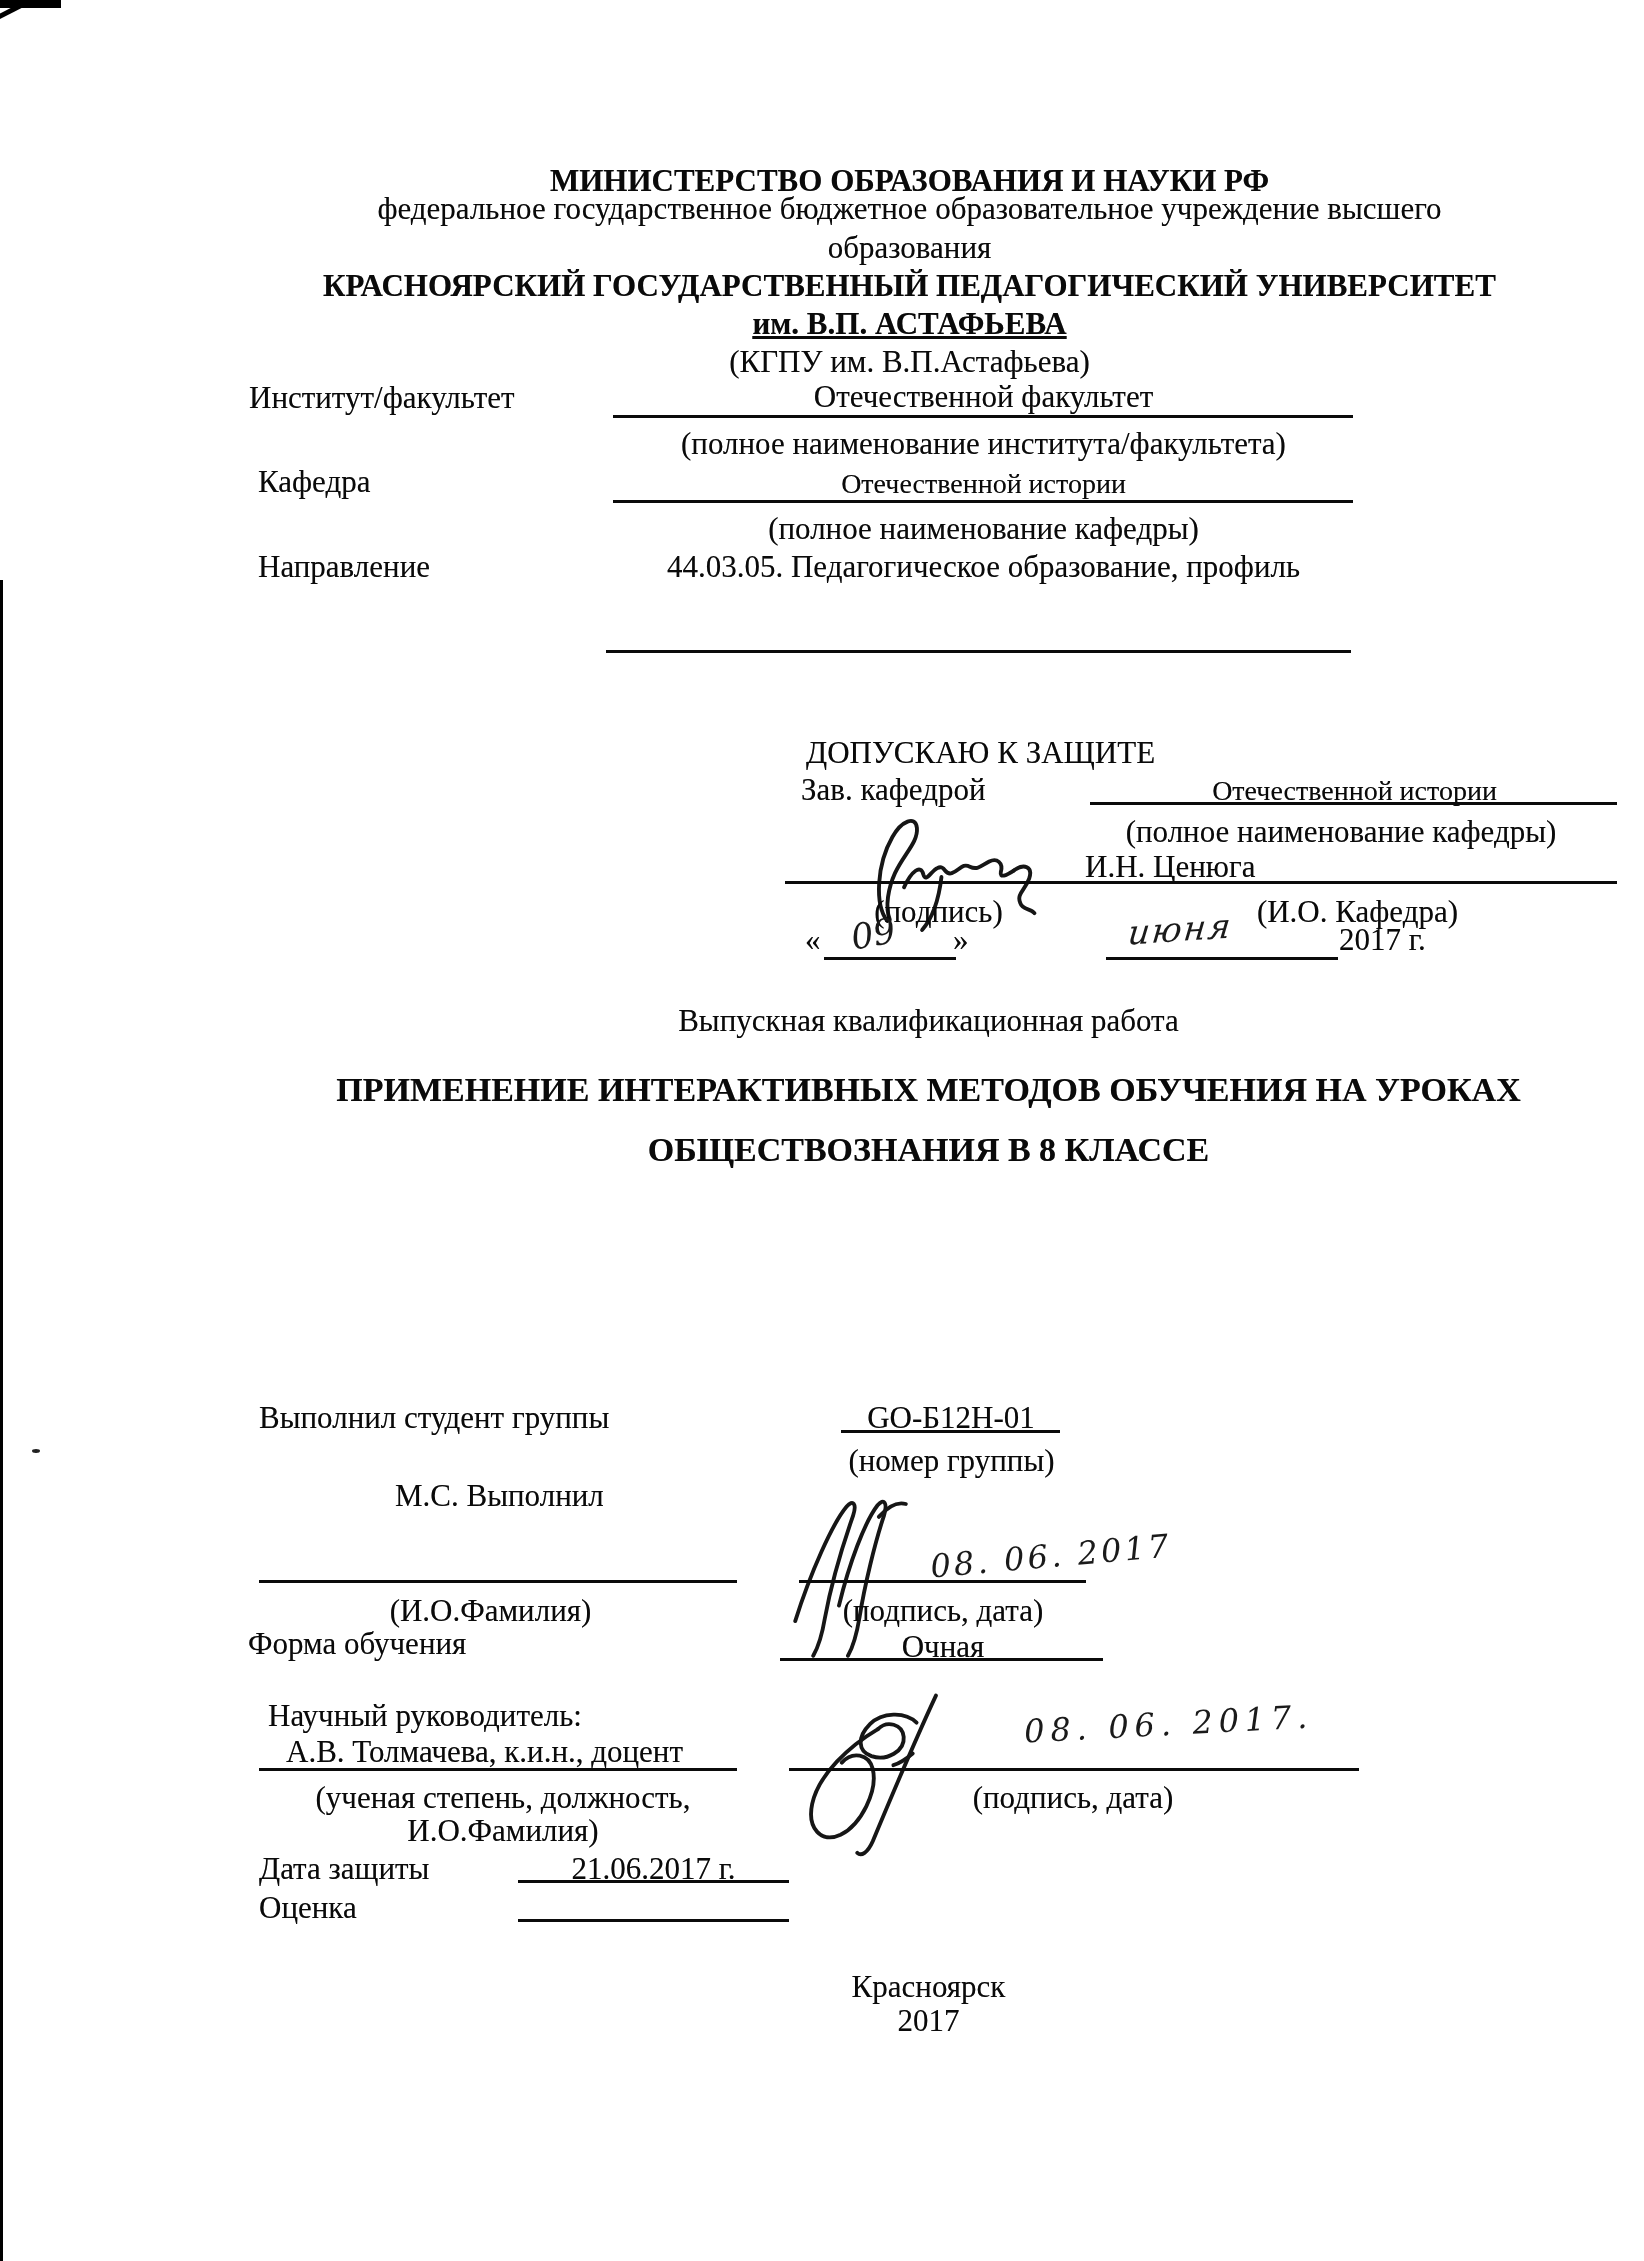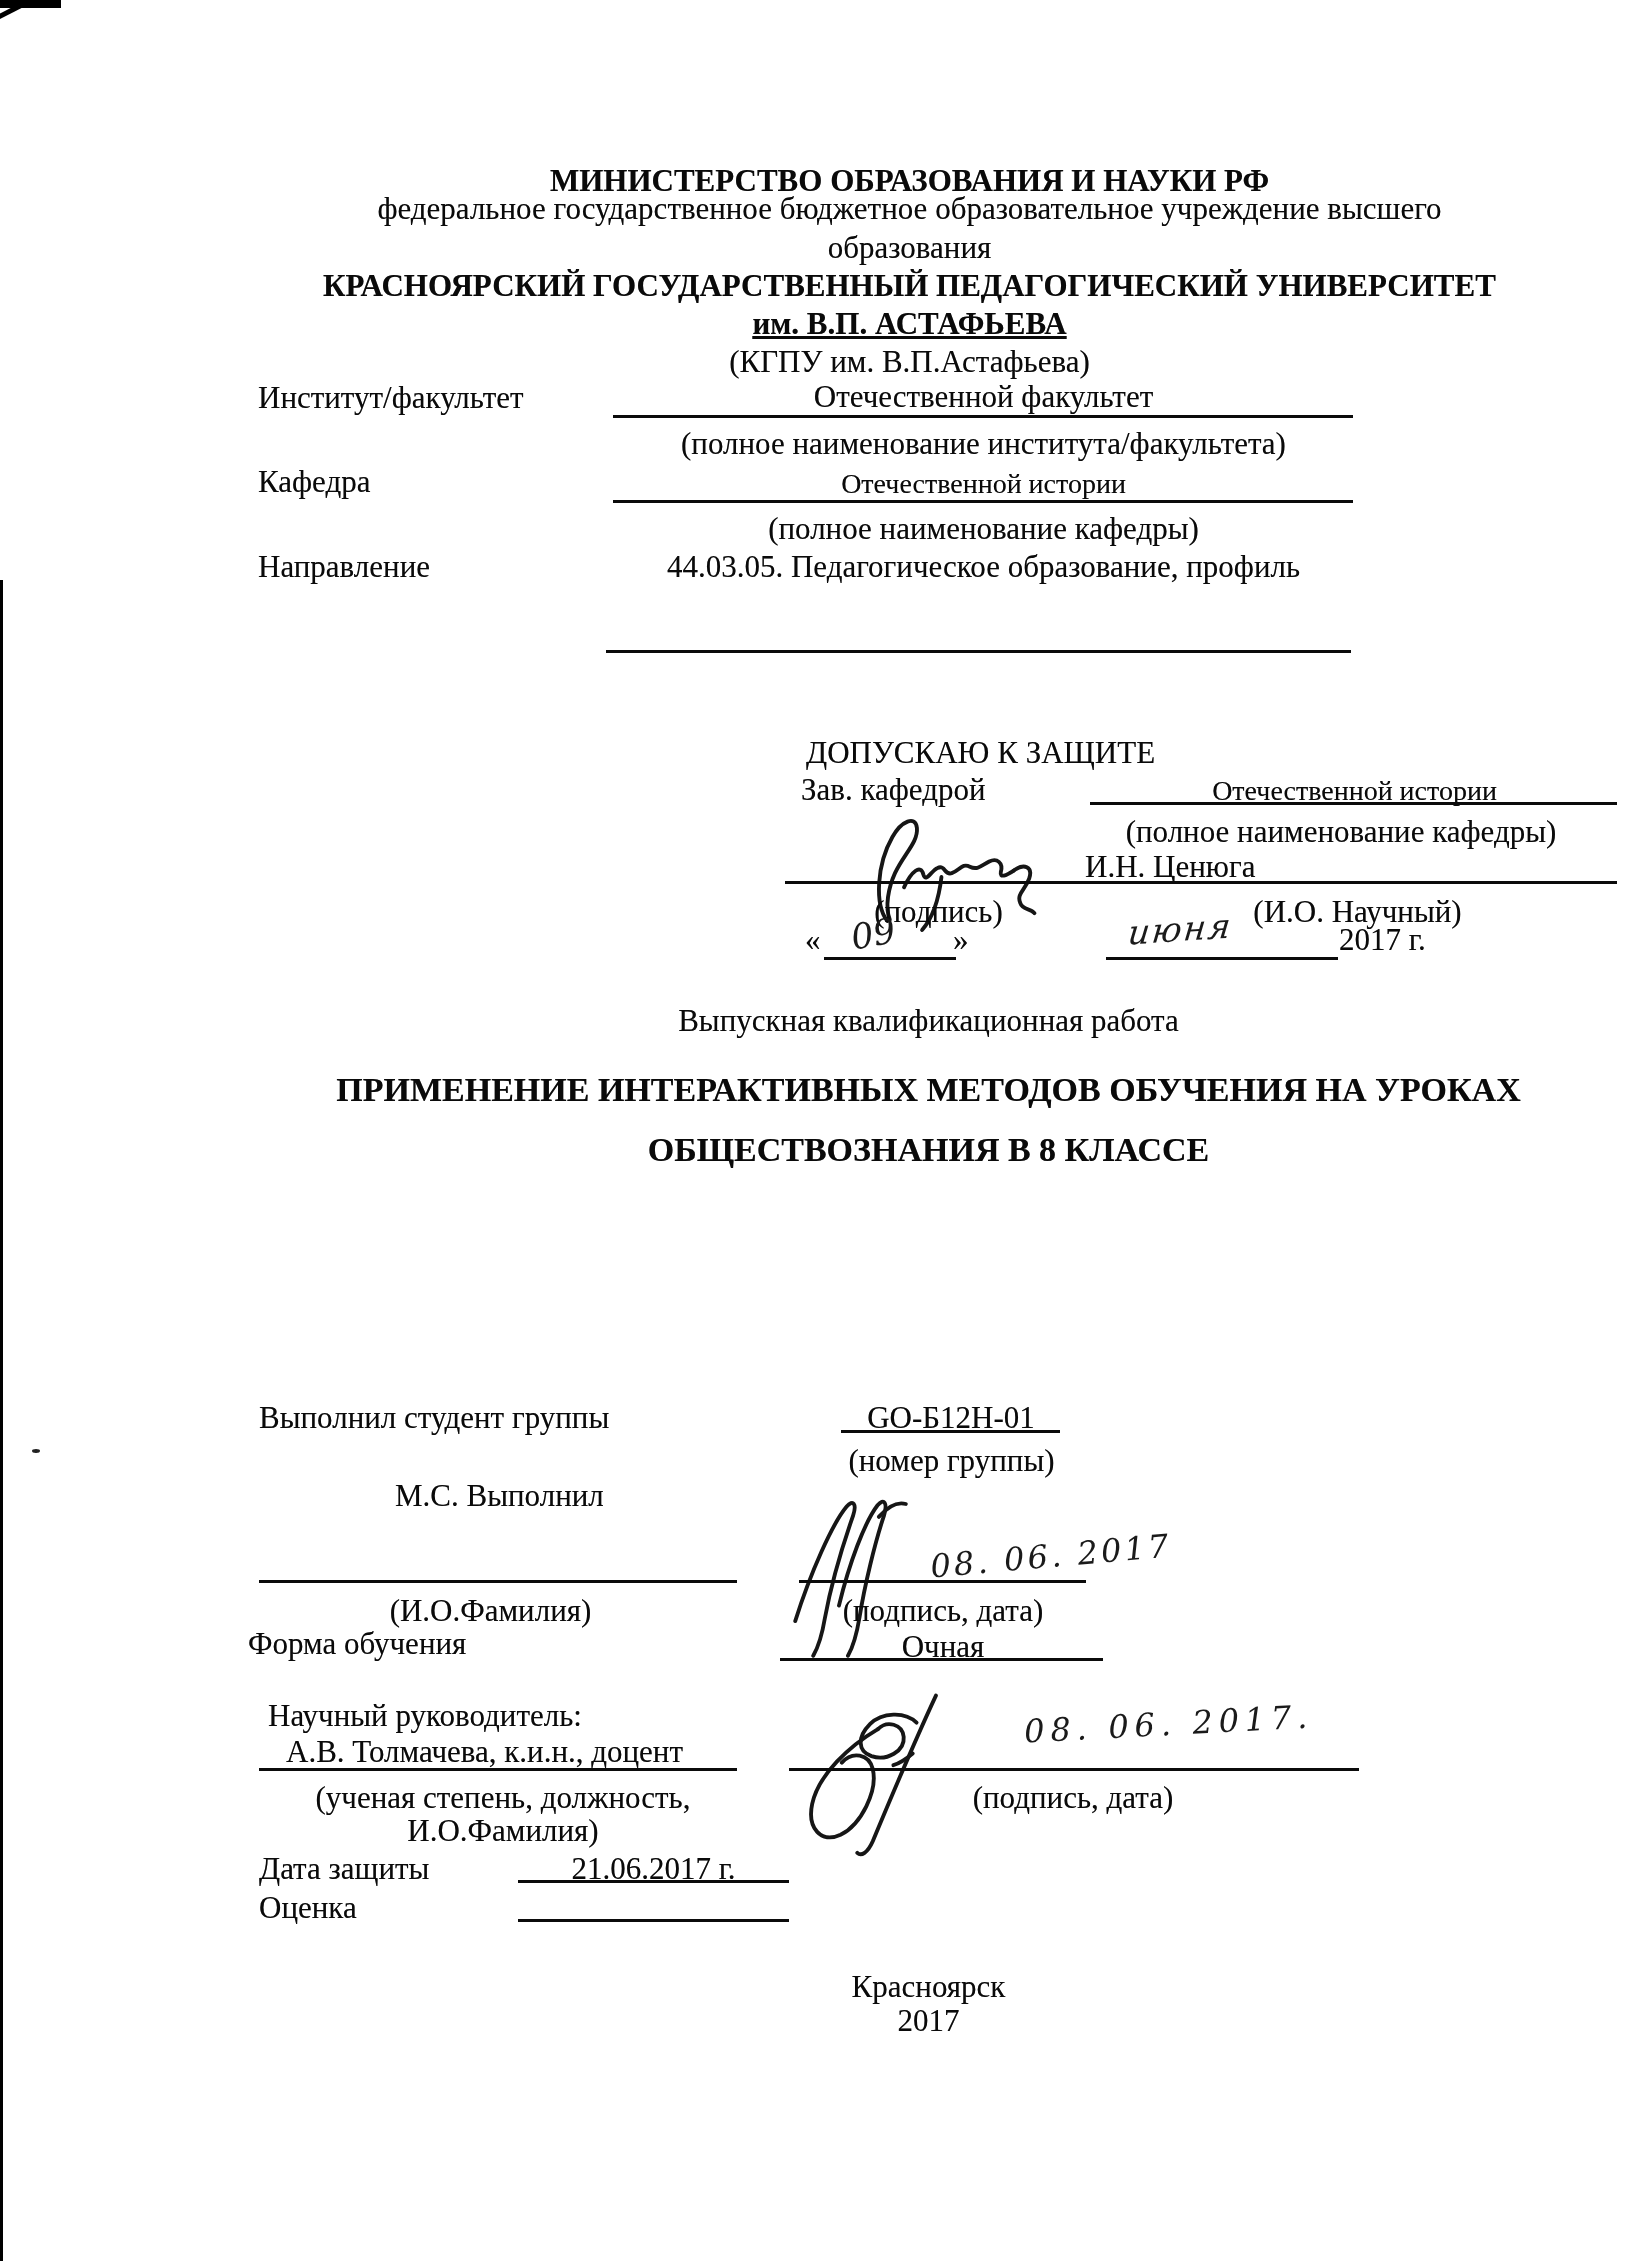--- a/index.html
+++ b/index.html
@@ -36,21 +36,21 @@
   <div class="artifact" style="left:0;top:580px;width:3.2px;height:1681px;"></div>
   <div class="artifact" style="left:32px;top:1449px;width:7.7px;height:3.9px;border-radius:50%;background:#222;"></div>
 
   <div class="abs c b" style="left:213px;width:1393px;top:163px;">МИНИСТЕРСТВО ОБРАЗОВАНИЯ И НАУКИ РФ</div>
   <div class="abs c" style="left:213px;width:1393px;top:191px;">федеральное государственное бюджетное образовательное учреждение высшего</div>
   <div class="abs c" style="left:213px;width:1393px;top:230px;">образования</div>
   <div class="abs c b" style="left:213px;width:1393px;top:268px;">КРАСНОЯРСКИЙ ГОСУДАРСТВЕННЫЙ ПЕДАГОГИЧЕСКИЙ УНИВЕРСИТЕТ</div>
   <div class="abs c b" style="left:213px;width:1393px;top:306px;text-decoration:underline;">им. В.П. АСТАФЬЕВА</div>
   <div class="abs c" style="left:213px;width:1393px;top:344px;">(КГПУ им. В.П.Астафьева)</div>
 
-  <div class="abs" style="left:258px;top:380px;">Институт/факультет</div>
+  <div class="abs" style="left:249px;top:380px;">Институт/факультет</div>
   <div class="abs c" style="left:613px;width:741px;top:379px;">Отечественной факультет</div>
   <div class="line" style="left:613px;width:740px;top:415px;"></div>
   <div class="abs c" style="left:613px;width:741px;top:426px;">(полное наименование института/факультета)</div>
 
   <div class="abs" style="left:258px;top:464px;">Кафедра</div>
   <div class="abs c sm" style="left:613px;width:741px;top:468px;">Отечественной истории</div>
   <div class="line" style="left:613px;width:740px;top:500px;"></div>
   <div class="abs c" style="left:613px;width:741px;top:511px;">(полное наименование кафедры)</div>
 
   <div class="abs" style="left:258px;top:549px;">Направление</div>
@@ -66,21 +66,21 @@
   <svg class="sig" style="left:864px;top:811px;" width="213" height="123" viewBox="0 0 330 190">
     <path d="M36,170 C16,144 20,82 44,40 C58,15 80,6 82,26 C84,48 62,66 48,96 C38,118 32,148 40,168"></path>
     <path d="M62,118 C74,92 88,82 92,98 C96,112 104,92 114,88 C126,82 124,100 136,96 C148,92 152,80 164,86 C176,92 182,84 194,78 C206,72 216,80 212,94 C210,104 220,100 232,92"></path>
     <path d="M232,92 C248,80 262,86 256,104 C250,122 236,128 242,142 C246,154 258,150 264,158"></path>
     <path d="M120,102 C116,136 106,166 90,184"></path>
   </svg>
 
   <div class="abs" style="left:1085px;top:849px;">И.Н. Ценюга</div>
   <div class="line" style="left:785px;width:832px;top:881px;"></div>
   <div class="abs c" style="left:858px;width:161px;top:894px;">(подпись)</div>
-  <div class="abs c" style="left:1238px;width:239px;top:894px;">(И.О. Научный)</div>
+  <div class="abs c" style="left:1238px;width:239px;top:894px;">(И.О. Кафедра)</div>
 
   <div class="abs" style="left:805px;top:922px;">«</div>
   <div class="abs hand hand-day" style="left:851px;top:914px;">09</div>
   <div class="abs" style="left:953px;top:922px;">»</div>
   <div class="line" style="left:824px;width:132px;top:957px;"></div>
   <div class="abs hand hand-month" style="left:1128px;top:910px;">июня</div>
   <div class="line" style="left:1106px;width:232px;top:957px;"></div>
   <div class="abs" style="left:1339px;top:922px;">2017 г.</div>
 
   <div class="abs c" style="left:245px;width:1367px;top:1003px;">Выпускная квалификационная работа</div>

